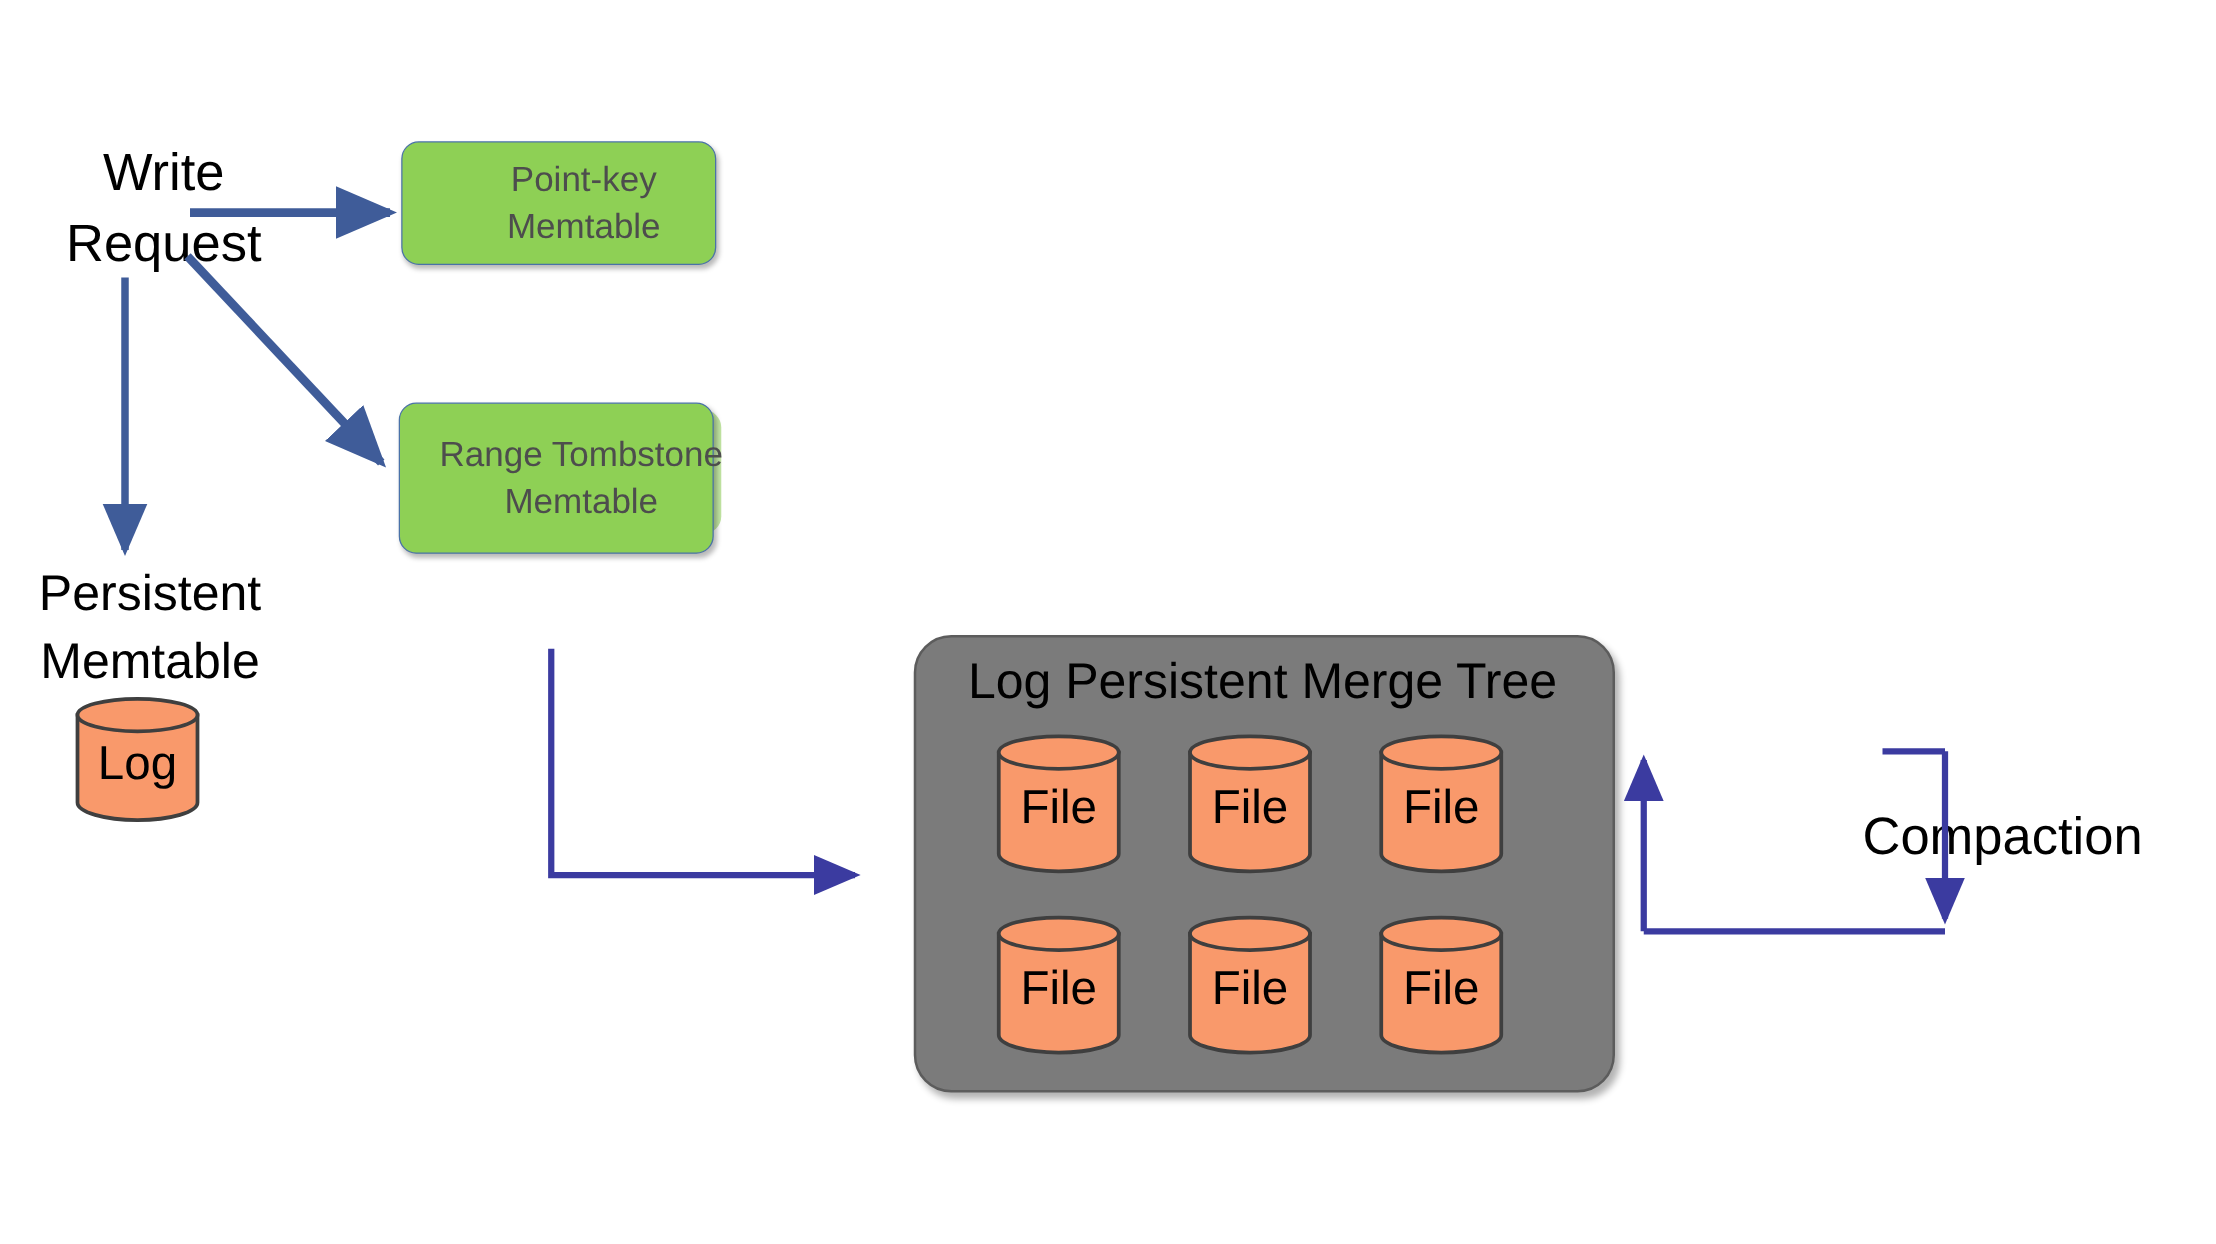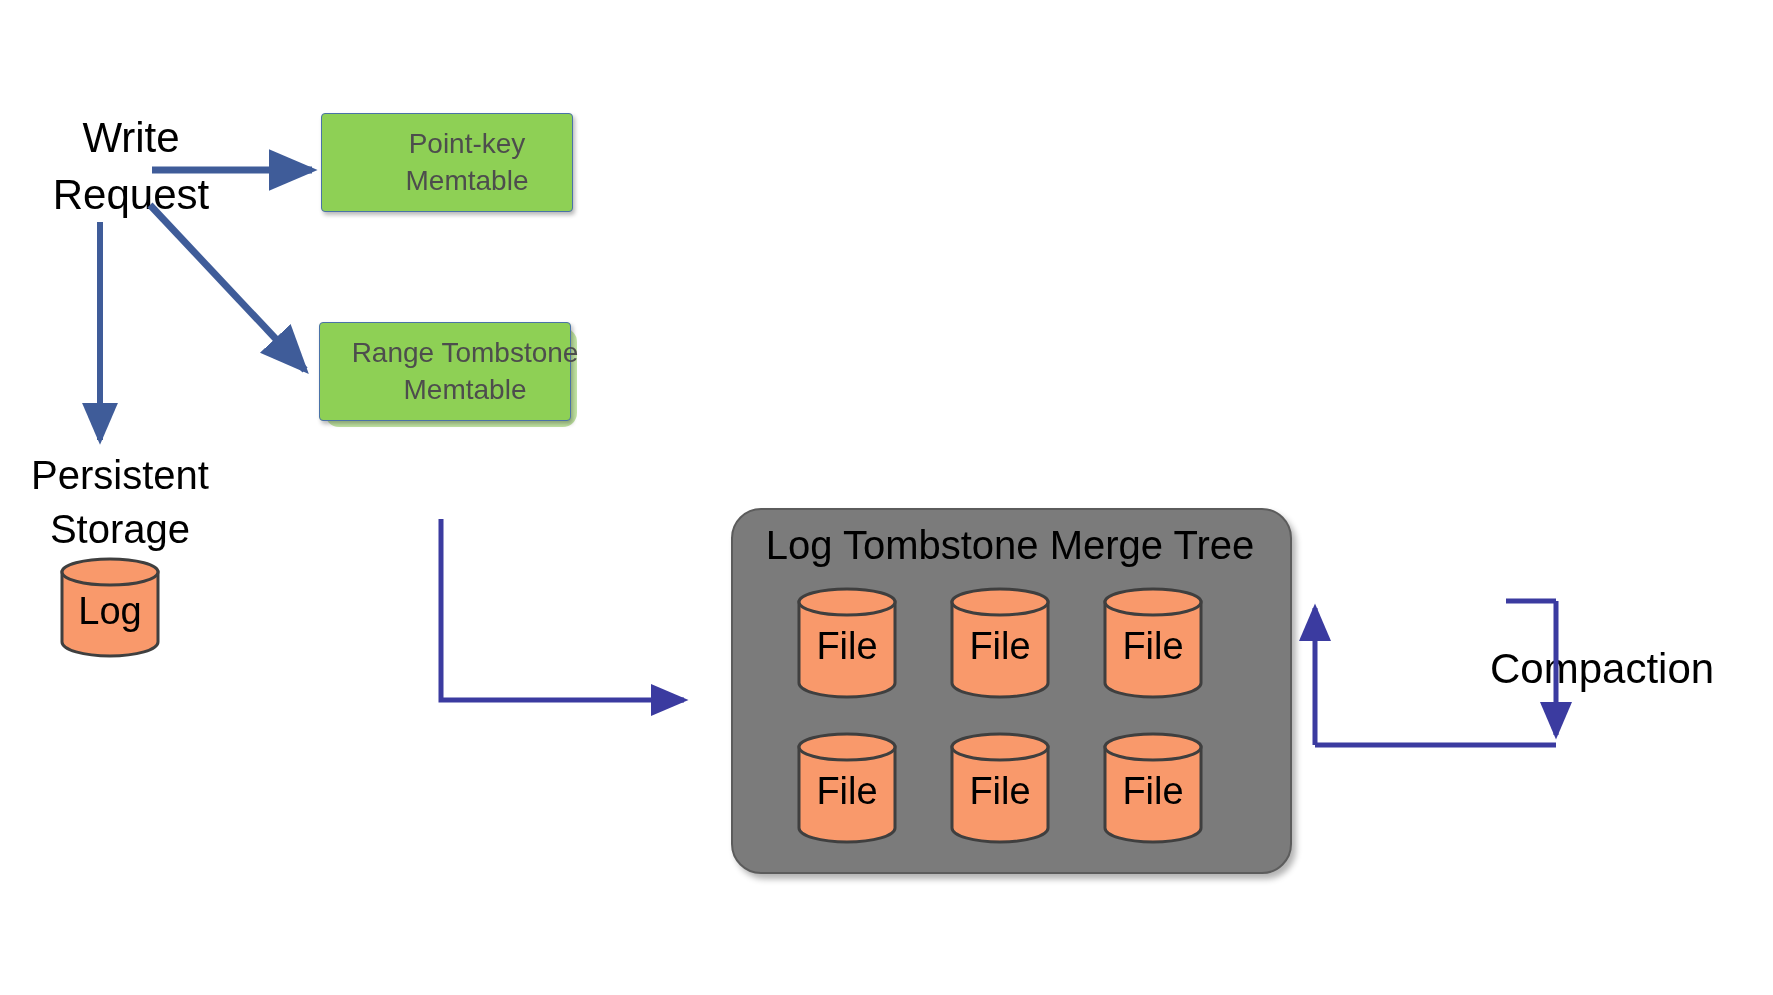--- a/index.html
+++ b/index.html
@@ -71,21 +71,21 @@
     font-size: 40px;
     color: #000000;
   }
 
   
   .memtable {
     position: absolute;
     box-sizing: border-box;
     background: #8ED055;
     border: 1px solid #4a72a8;
-    border-radius: 4px;
+    border-radius: 14px;
     color: #4d4d4d;
     font-size: 28px;
     line-height: 1.32;
     display: flex;
     align-items: center;
     justify-content: center;
     text-align: center;
     box-shadow: 2px 3px 4px rgba(0,0,0,0.28);
     white-space: pre;
     padding-left: 40px;
@@ -93,21 +93,21 @@
   #memtable-point-key {
     left: 321px;
     top: 113px;
     width: 252px;
     height: 99px;
   }
   #memtable-range-tombstone {
     left: 319px;
     top: 322px;
     width: 252px;
-    height: 99px;
+    height: 121px;
   }
   
   #memtable-range-shadow {
     position: absolute;
     left: 325px;
     top: 328px;
     width: 252px;
     height: 99px;
     border-radius: 14px;
     background: #8ED055;
@@ -154,35 +154,35 @@
 </head>
 <body>
 
 <div id="stage">
 
 
   <div class="label" id="write-request-label">Write
 Request</div>
 
   <div class="label" id="persistent-storage-label">Persistent
-Storage</div>
+Memtable</div>
 
 
   <div class="label" id="compaction-label">Compaction</div>
 
   <div id="memtable-range-shadow"></div>
 
   <div class="memtable" id="memtable-point-key">Point-key
 Memtable</div>
 
   <div class="memtable" id="memtable-range-tombstone">Range Tombstone
 Memtable</div>
 
   <div id="lsm-panel"></div>
-  <div id="lsm-title">Log Tombstone Merge Tree</div>
+  <div id="lsm-title">Log Persistent Merge Tree</div>
 
   <div class="cyl" id="log-cyl" style="left:60px; top:558px; width:100px; height:98px;">
     <svg width="100" height="98" viewBox="0 0 100 98">
       <path d="M2,14 L2,84 A48,14 0 0 0 98,84 L98,14 Z" fill="#F9996B" stroke="#3f3f3f" stroke-width="3"></path>
       <ellipse cx="50" cy="14" rx="48" ry="13" fill="#F9996B" stroke="#3f3f3f" stroke-width="3"></ellipse>
     </svg>
     <div class="cyl-text" style="top:32px;">Log</div>
   </div>
 
   <div class="cyl" style="left:797px; top:588px; width:100px; height:110px;">

